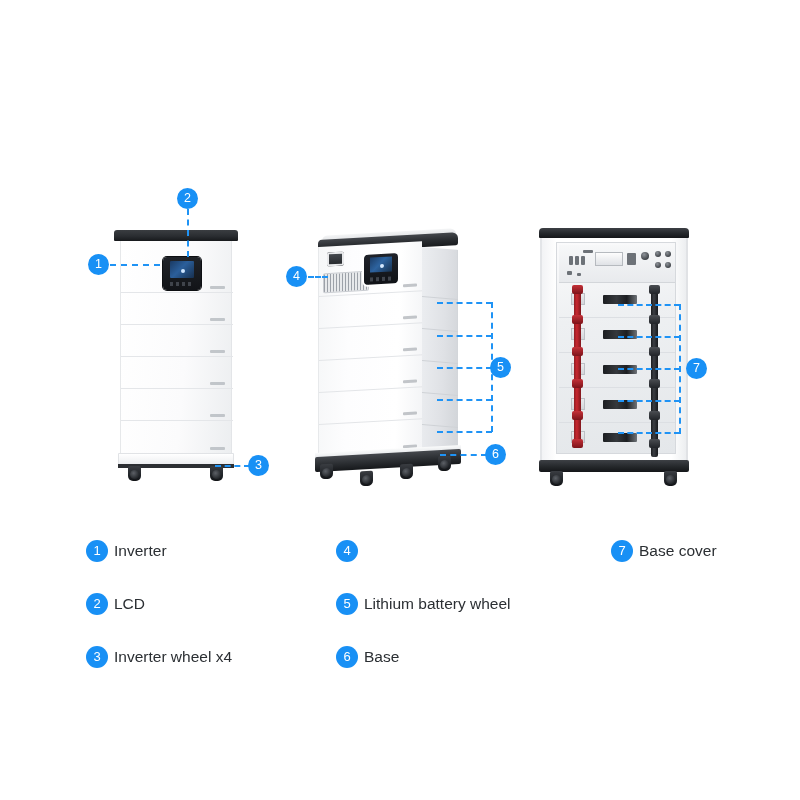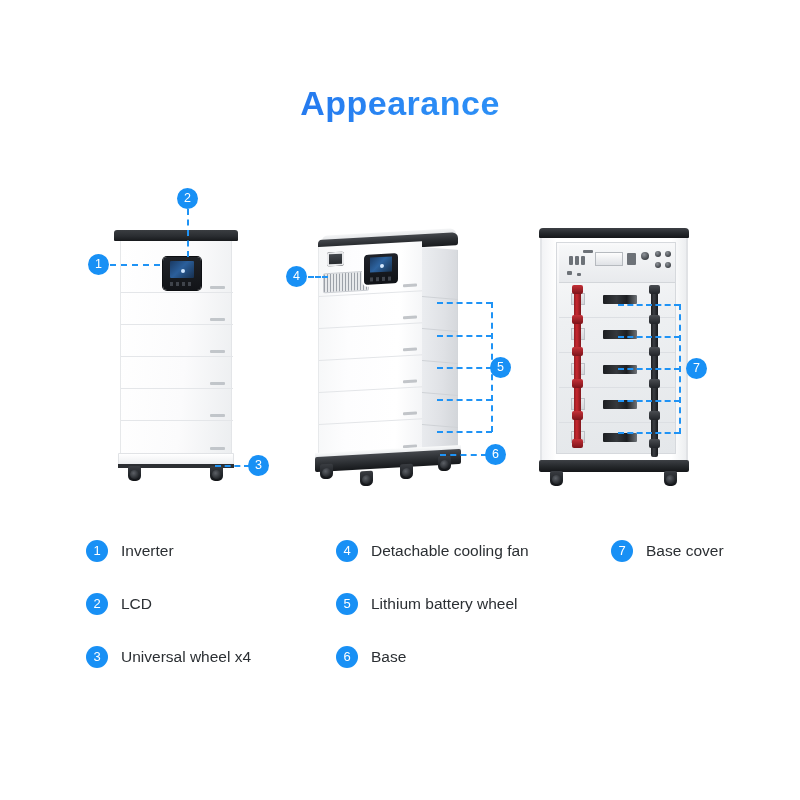--- a/index.html
+++ b/index.html
@@ -269,32 +269,31 @@
   
   .legend { position:absolute; left:0; top:505px; width:800px; height:200px; }
   .leg-item { position:absolute; display:flex; align-items:center; }
   .leg-badge {
     width:22px; height:22px; border-radius:50%;
     background:#1890f5; color:#fff;
     font-size:13px; line-height:22px; text-align:center;
     flex:0 0 22px;
   }
   .leg-text {
-    margin-left:13px;
+    margin-left:6px;
     font-size:15.5px;
     color:#2b2f33;
     white-space:nowrap;
   }
 </style>
 </head>
 <body>
 
 <div id="page">
 
-  <div class="title">Appearance</div>
 
   <div class="unit1">
     <div class="u1-cap"></div>
     <div class="u1-body">
       <div class="u1-mod" style="top:0px;height:52px;">
         <div class="u1-logo"></div>
       </div>
       <div class="u1-mod" style="top:52px;height:32px;">
         <div class="u1-logo"></div>
       </div>
@@ -475,26 +474,25 @@
     <div class="leg-item" style="left:86px; top:35px;">
       <div class="leg-badge">1</div>
       <div class="leg-text">Inverter</div>
     </div>
     <div class="leg-item" style="left:86px; top:88px;">
       <div class="leg-badge">2</div>
       <div class="leg-text">LCD</div>
     </div>
     <div class="leg-item" style="left:86px; top:141px;">
       <div class="leg-badge">3</div>
-      <div class="leg-text">Universal wheel x4</div>
+      <div class="leg-text">Inverter wheel x4</div>
     </div>
 
     <div class="leg-item" style="left:336px; top:35px;">
       <div class="leg-badge">4</div>
-      <div class="leg-text">Detachable cooling fan</div>
     </div>
     <div class="leg-item" style="left:336px; top:88px;">
       <div class="leg-badge">5</div>
       <div class="leg-text">Lithium battery wheel</div>
     </div>
     <div class="leg-item" style="left:336px; top:141px;">
       <div class="leg-badge">6</div>
       <div class="leg-text">Base</div>
     </div>
 

